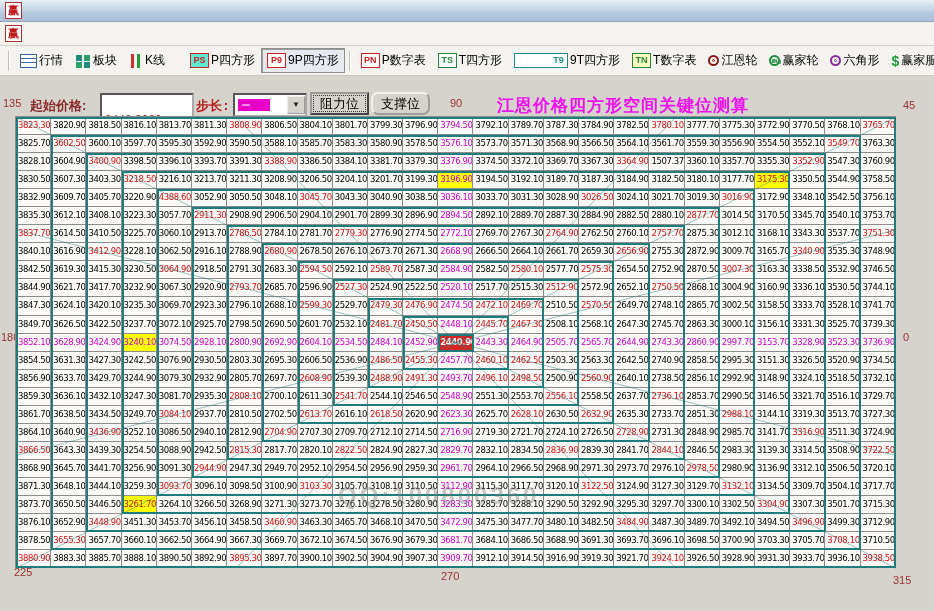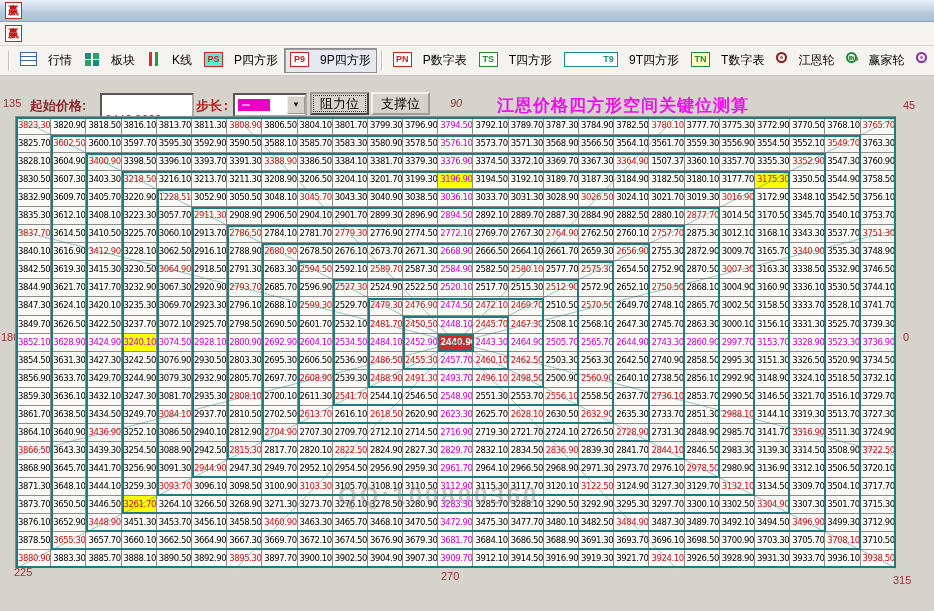--- a/index.html
+++ b/index.html
@@ -14,21 +14,21 @@
     font-weight:bold;font-size:11px;line-height:14px;text-align:center;flex:0 0 auto;}
   #titlebar .t-text{font-size:12px;color:#1c2430;font-weight:bold;letter-spacing:.5px;}
   
   #menubar{position:absolute;left:0;top:22px;width:934px;height:24px;background:#f4f3f0;
     border-bottom:1px solid #d4d2cc;display:flex;align-items:center;gap:2px;padding-left:5px;box-sizing:border-box;}
   .menu-item{font-size:12.5px;color:#111;padding:3px 8px;cursor:default;}
   
   #toolbar{position:absolute;left:0;top:46px;width:934px;height:30px;background:#f4f3f0;
     border-bottom:1px solid #c9c7c0;display:flex;align-items:center;padding-left:4px;box-sizing:border-box;}
   .tb-sep{width:1px;height:20px;background:#c2c0ba;border-right:1px solid #fff;margin:0 4px;flex:0 0 auto;}
-  .tb-item{display:flex;gap:11px;padding:3px 5px;border:1px solid transparent;font-size:12px;color:#000;flex:0 0 auto;}
+  .tb-item{display:flex;align-items:center;gap:2px;padding:3px 5px;border:1px solid transparent;font-size:12px;color:#000;flex:0 0 auto;}
   .tb-item.active{border:1px solid #8e8e8e;background:#e6e9ef;box-shadow:inset 1px 1px 0 #9a9a9a;}
   .ic-badge{display:inline-block;min-width:15px;height:13px;line-height:13px;text-align:center;
     font-size:9px;font-weight:bold;border:1px solid;padding:0 1px;background:#fff;}
   .ic-table{display:inline-block;width:15px;height:12px;border:1px solid #3a66a8;
     background:linear-gradient(#fff 0 3px,#3a66a8 3px 4px,#fff 4px 7px,#3a66a8 7px 8px,#fff 8px),
     linear-gradient(90deg,#cfe0f5 0 4px,#3a66a8 4px 5px,#fff 5px);}
   .ic-blocks{display:inline-block;width:6px;height:6px;background:#1f8a7a;
     box-shadow:8px 0 0 #2aa06a,0 7px 0 #2aa06a,8px 7px 0 #1f8a7a;margin:1px 9px 7px 1px;}
   .ic-candle{display:inline-block;width:14px;height:14px;
     background:linear-gradient(90deg,transparent 0 2px,#d03030 2px 5px,transparent 5px 8px,#2a9a3a 8px 11px,transparent 11px);}
@@ -43,21 +43,21 @@
     background:#fff;font-size:12px;color:#993333;padding:16px 3px;font-family:inherit;text-decoration:underline;}
   #step-label{position:absolute;left:196px;top:97px;font-size:13px;font-weight:bold;color:#b91c1c;font-family:Liberation Mono, monospace;}
   #step-combo{position:absolute;left:233px;top:93px;width:70px;height:20px;border:2px inset #aaa;background:#fff;display:flex;align-items:center;}
   #step-swatch{width:32px;height:12px;background:#e800c8;margin-left:3px;position:relative;}
   #step-swatch::after{content:"";position:absolute;left:4px;top:5px;width:8px;height:2px;background:#ff8ae8;}
   #combo-arrow{margin-left:auto;width:16px;height:16px;background:#d6d3cc;border:1px outset #eee;
     font-size:8px;line-height:15px;text-align:center;color:#222;}
   .cmd-btn{position:absolute;top:92px;height:23px;background:#d6d3cc;border:2px outset #f2f1ee;
     font-size:13px;color:#000;font-family:inherit;padding:0;}
   #btn-resist{left:310px;width:59px;outline:1px dotted #333;outline-offset:-4px;border-color:#9a9a9a;}
-  #btn-support{left:371px;width:59px;}
+  #btn-support{left:371px;width:59px;border-radius:7px;}
   #calc-title{position:absolute;left:497px;top:94px;font-size:17px;font-weight:bold;color:#ef10ef;letter-spacing:1px;}
   
   #gann-wrap{position:absolute;left:15px;top:116px;width:880px;height:451.25px;
     border-left:1px solid #8c8c8c;border-top:1px solid #8c8c8c;background:#fbfaf7;}
   #gann-grid{display:grid;grid-template-columns:repeat(25,35.2px);grid-auto-rows:18.05px;border-radius:8px;}
   .cell{border-right:1px solid #8c8c8c;border-bottom:1px solid #8c8c8c;box-sizing:border-box;
     font-family:"DejaVu Sans","Liberation Sans",sans-serif;font-size:8.5px;letter-spacing:-0.4px;
     line-height:17px;padding-left:2px;overflow:hidden;white-space:nowrap;color:#000;background:#fbfaf7;}
   .cell.mag{color:#cc00cc;}
   .cell.red{color:#cc1111;}
@@ -90,21 +90,21 @@
     </span>
     <span class="tb-item">
       <span class="ic-blocks"></span>
       <span>板块</span>
     </span>
     <span class="tb-item">
       <span class="ic-candle"></span>
       <span>K线</span>
     </span>
     <span class="tb-item">
-      <span class="ic-badge" style="color: rgb(204, 34, 34); border-color: rgb(204, 34, 34); background: #5eead4;">PS</span>
+      <span class="ic-badge" style="color: rgb(204, 34, 34); border-color: rgb(204, 34, 34); background: #5eead4; margin-left: 13px;">PS</span>
       <span>P四方形</span>
     </span>
     <span class="tb-item active">
       <span class="ic-badge" style="color: rgb(204, 34, 34); border-color: rgb(204, 34, 34); background: rgb(255, 255, 255);">P9</span>
       <span>9P四方形</span>
     </span>
     <span class="tb-sep"></span>
     <span class="tb-item">
       <span class="ic-badge" style="color: rgb(204, 34, 34); border-color: rgb(204, 34, 34); background: rgb(255, 255, 255);">PN</span>
       <span>P数字表</span>
@@ -144,21 +144,21 @@
 <span class="axis-label" style="left:3px;top:97px;">135</span>
 <span id="start-label">起始价格:</span>
 <input id="start-input" value="2440.9099" style="">
 <span id="step-label">步长:</span>
 <div id="step-combo">
   <span id="step-swatch"></span>
   <span id="combo-arrow">▼</span>
 </div>
 <button class="cmd-btn" id="btn-resist">阻力位</button>
 <button class="cmd-btn" id="btn-support">支撑位</button>
-<span class="axis-label" style="left:450px;top:97px;font-style:italic;">90</span>
+<span class="axis-label" style="left:450px;top:97px;">90</span>
 <span id="calc-title">江恩价格四方形空间关键位测算</span>
 <span class="axis-label" style="left:903px;top:99px;">45</span>
 
 <span class="axis-label" style="left:1px;top:331px;">180</span>
 <span class="axis-label" style="left:903px;top:331px;">0</span>
 <span class="axis-label" style="left:14px;top:566px;">225</span>
 <span class="axis-label" style="left:441px;top:570px;">270</span>
 <span class="axis-label" style="left:893px;top:574px;">315</span>
 
 <div id="gann-wrap">
@@ -260,21 +260,21 @@
       <div class="cell">3180.10</div>
       <div class="cell">3177.70</div>
       <div class="cell red yellow">3175.30</div>
       <div class="cell">3350.50</div>
       <div class="cell">3544.90</div>
       <div class="cell">3758.50</div>
       <div class="cell">3832.90</div>
       <div class="cell">3609.70</div>
       <div class="cell">3405.70</div>
       <div class="cell">3220.90</div>
-      <div class="cell red">1228.51</div>
+      <div class="cell red">4388.60</div>
       <div class="cell">3052.90</div>
       <div class="cell">3050.50</div>
       <div class="cell">3048.10</div>
       <div class="cell red">3045.70</div>
       <div class="cell">3043.30</div>
       <div class="cell">3040.90</div>
       <div class="cell">3038.50</div>
       <div class="cell mag">3036.10</div>
       <div class="cell">3033.70</div>
       <div class="cell">3031.30</div>

